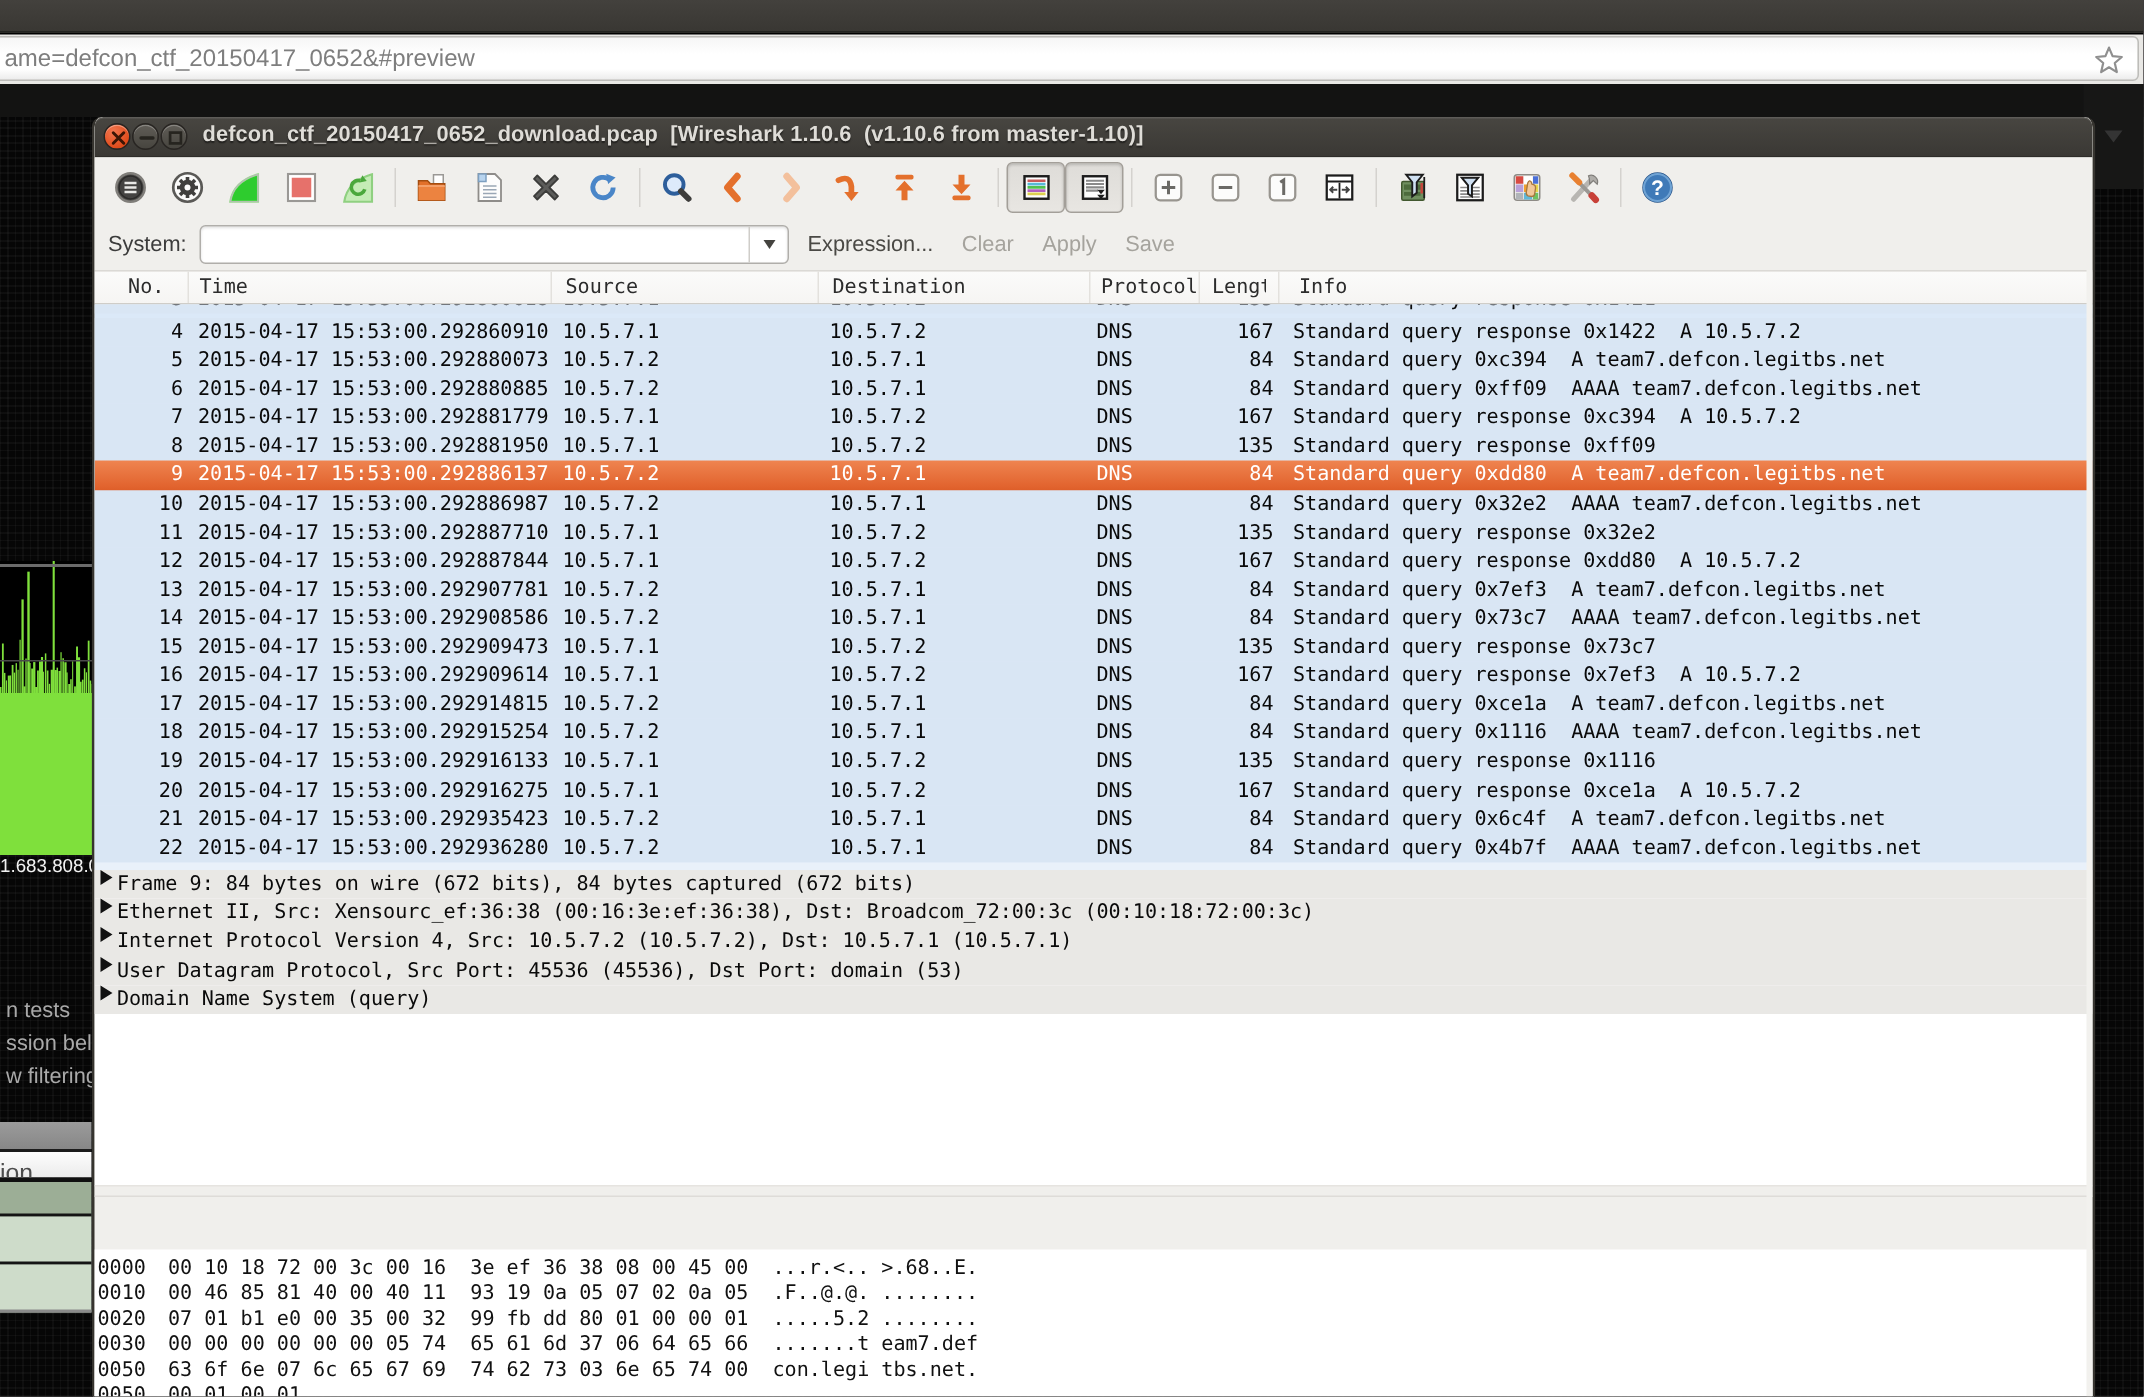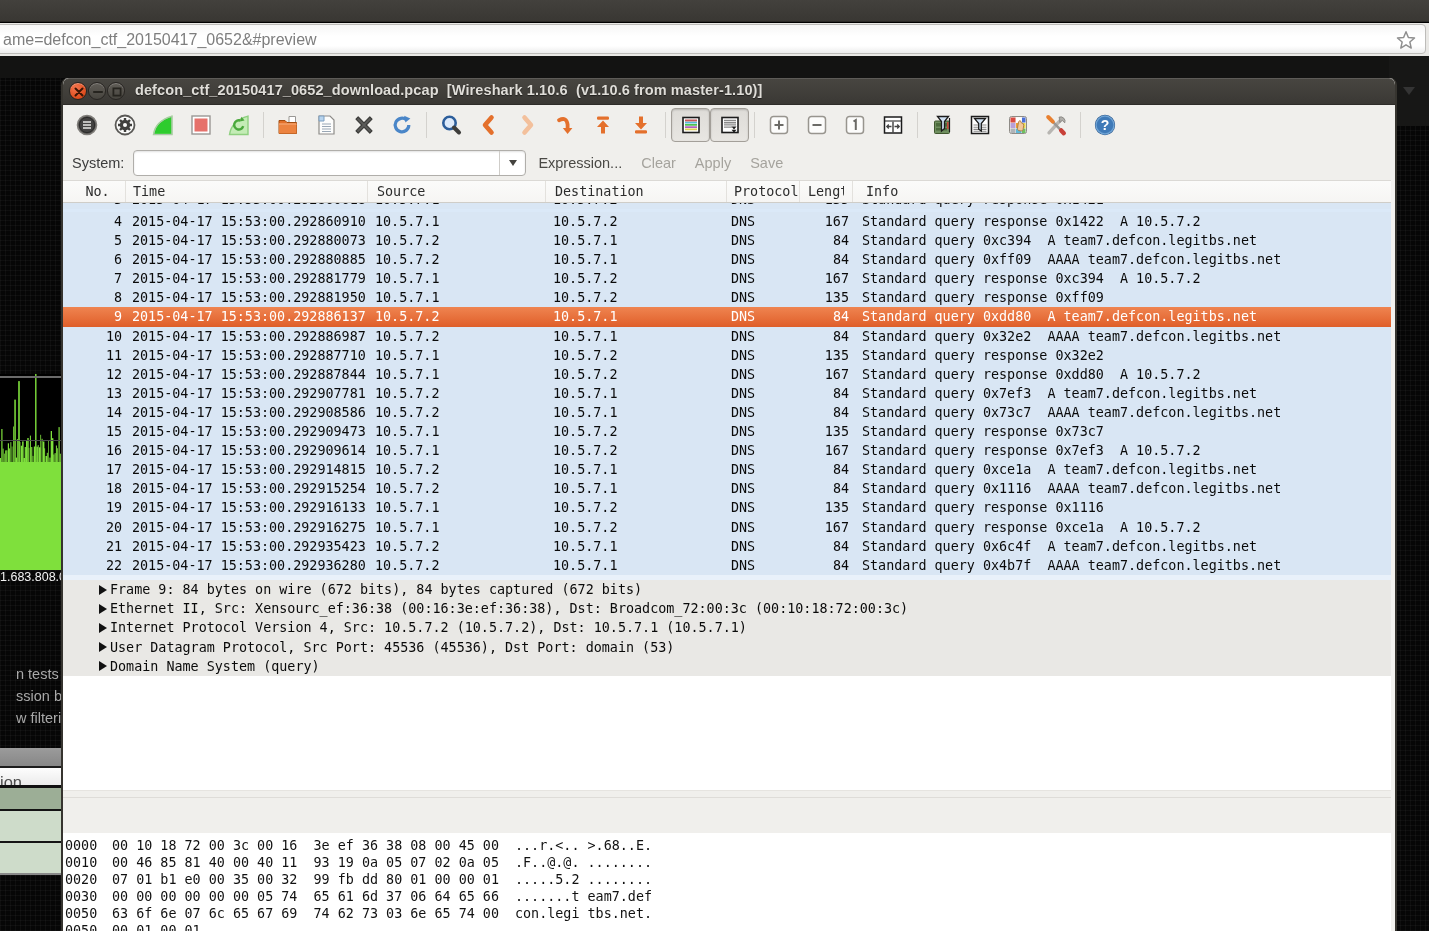--- a/index.html
+++ b/index.html
@@ -24,21 +24,21 @@
       repeating-linear-gradient(0deg, rgba(255,255,255,0.035) 0 1px, transparent 1px 5px),
       repeating-linear-gradient(90deg, rgba(255,255,255,0.035) 0 1px, transparent 1px 5px);
   }
   #page-bg-top-smooth { position:absolute; left:0; top:0; width:1429px; height:22px; background:#131312; }
   #page-bg-right-smooth { position:absolute; left:1389px; top:0; width:40px; height:70px; background:#171716; }
   #spectrum-wrap { position:absolute; left:0; top:318px; width:62px; height:196px; background:#000; }
   #spectrum-topline { position:absolute; left:0; top:320px; width:62px; height:2px; background:#6b6b6b; }
   #spectrum-midline { position:absolute; left:0; top:384px; width:62px; height:1px; background:#4b4b4b; }
   #spectrum-label { position:absolute; left:0; top:514px; width:62px; height:17px; overflow:hidden;
     color:#f2f2f2; font-size:12.5px; white-space:pre; }
-  .bg-fragment { position:absolute; left:16px; width:62px; color:#a9a9a9; font-size:14.5px; white-space:pre; overflow:hidden; }
+  .bg-fragment { position:absolute; left:4px; width:62px; color:#a9a9a9; font-size:14.5px; white-space:pre; overflow:hidden; }
   #bg-frag-0 { top:610px; }
   #bg-frag-1 { top:632px; }
   #bg-frag-2 { top:654px; }
   #bg-table { position:absolute; left:0; top:692px; width:61px; }
   #bg-table-header { height:20px; background:linear-gradient(#9b9b9b,#878787); border-bottom:2px solid #1c1c1c; }
   #bg-table-white-row { height:20px; background:linear-gradient(#fdfdfd,#ebebeb); border-bottom:3px solid #101010;
     color:#4c4c4c; font-size:16.5px; line-height:28px; white-space:pre; overflow:hidden; }
   .bg-table-row-dark { height:23px; background:#9cae96; border-bottom:2px solid #141414; }
   .bg-table-row-light { height:32px; background:#cedcca; border-bottom:2px solid #141414; }
   .bg-table-row-light2 { height:32px; background:#cedcca; border-bottom:2px solid #8a8a8a; }
@@ -114,22 +114,22 @@
   #hc-no   { width:63px;text-align:center; }  #hc-no span   { padding-left:7px; }
   #hc-time { width:242px; } #hc-time span { padding-left:7px; }
   #hc-src  { width:178px; } #hc-src span  { padding-left:9px; }
   #hc-dst  { width:181px; } #hc-dst span  { padding-left:9px; }
   #hc-proto{ width:73px; }  #hc-proto span{ padding-left:7px; }
   #hc-len  { width:53px; }  #hc-len span  { padding-left:8px; width:44px; }
   #hc-info { flex:1; border-right:none; } #hc-info span { padding-left:13px; }
 
   
   #details-pane { position:absolute; left:0; top:502px; width:1332px; height:210px; background:#ffffff; }
-  .drow { width:100%; height:19.2px; background:#e9e8e5; display:flex; align-items:center;
-    font-size:13.4px; color:#0a0a0a; white-space:pre; line-height:19.2px;padding-left:32px; }
+  .drow { width:100%; height:19.2px; background:#e9e8e5; display:flex; align-items:flex-start;
+    font-size:13.4px; color:#0a0a0a; white-space:pre; line-height:19.2px; }
   .dtri { width:0; height:0; border-top:5px solid transparent; border-bottom:5px solid transparent;
     border-left:8px solid #111111; margin-left:4px; margin-right:3px; flex:0 0 auto; }
 
   
   #paned-sep { position:absolute; left:0; top:712px; width:1332px; height:8px; background:#f0efec;
     border-top:1px solid #e6e4e0; border-bottom:1px solid #dedcd8; }
 
   
   #hex-pane { position:absolute; left:0; top:720px; width:1332px; height:133px; background:#ffffff;
     padding-top:4px;margin-top:35px; }

